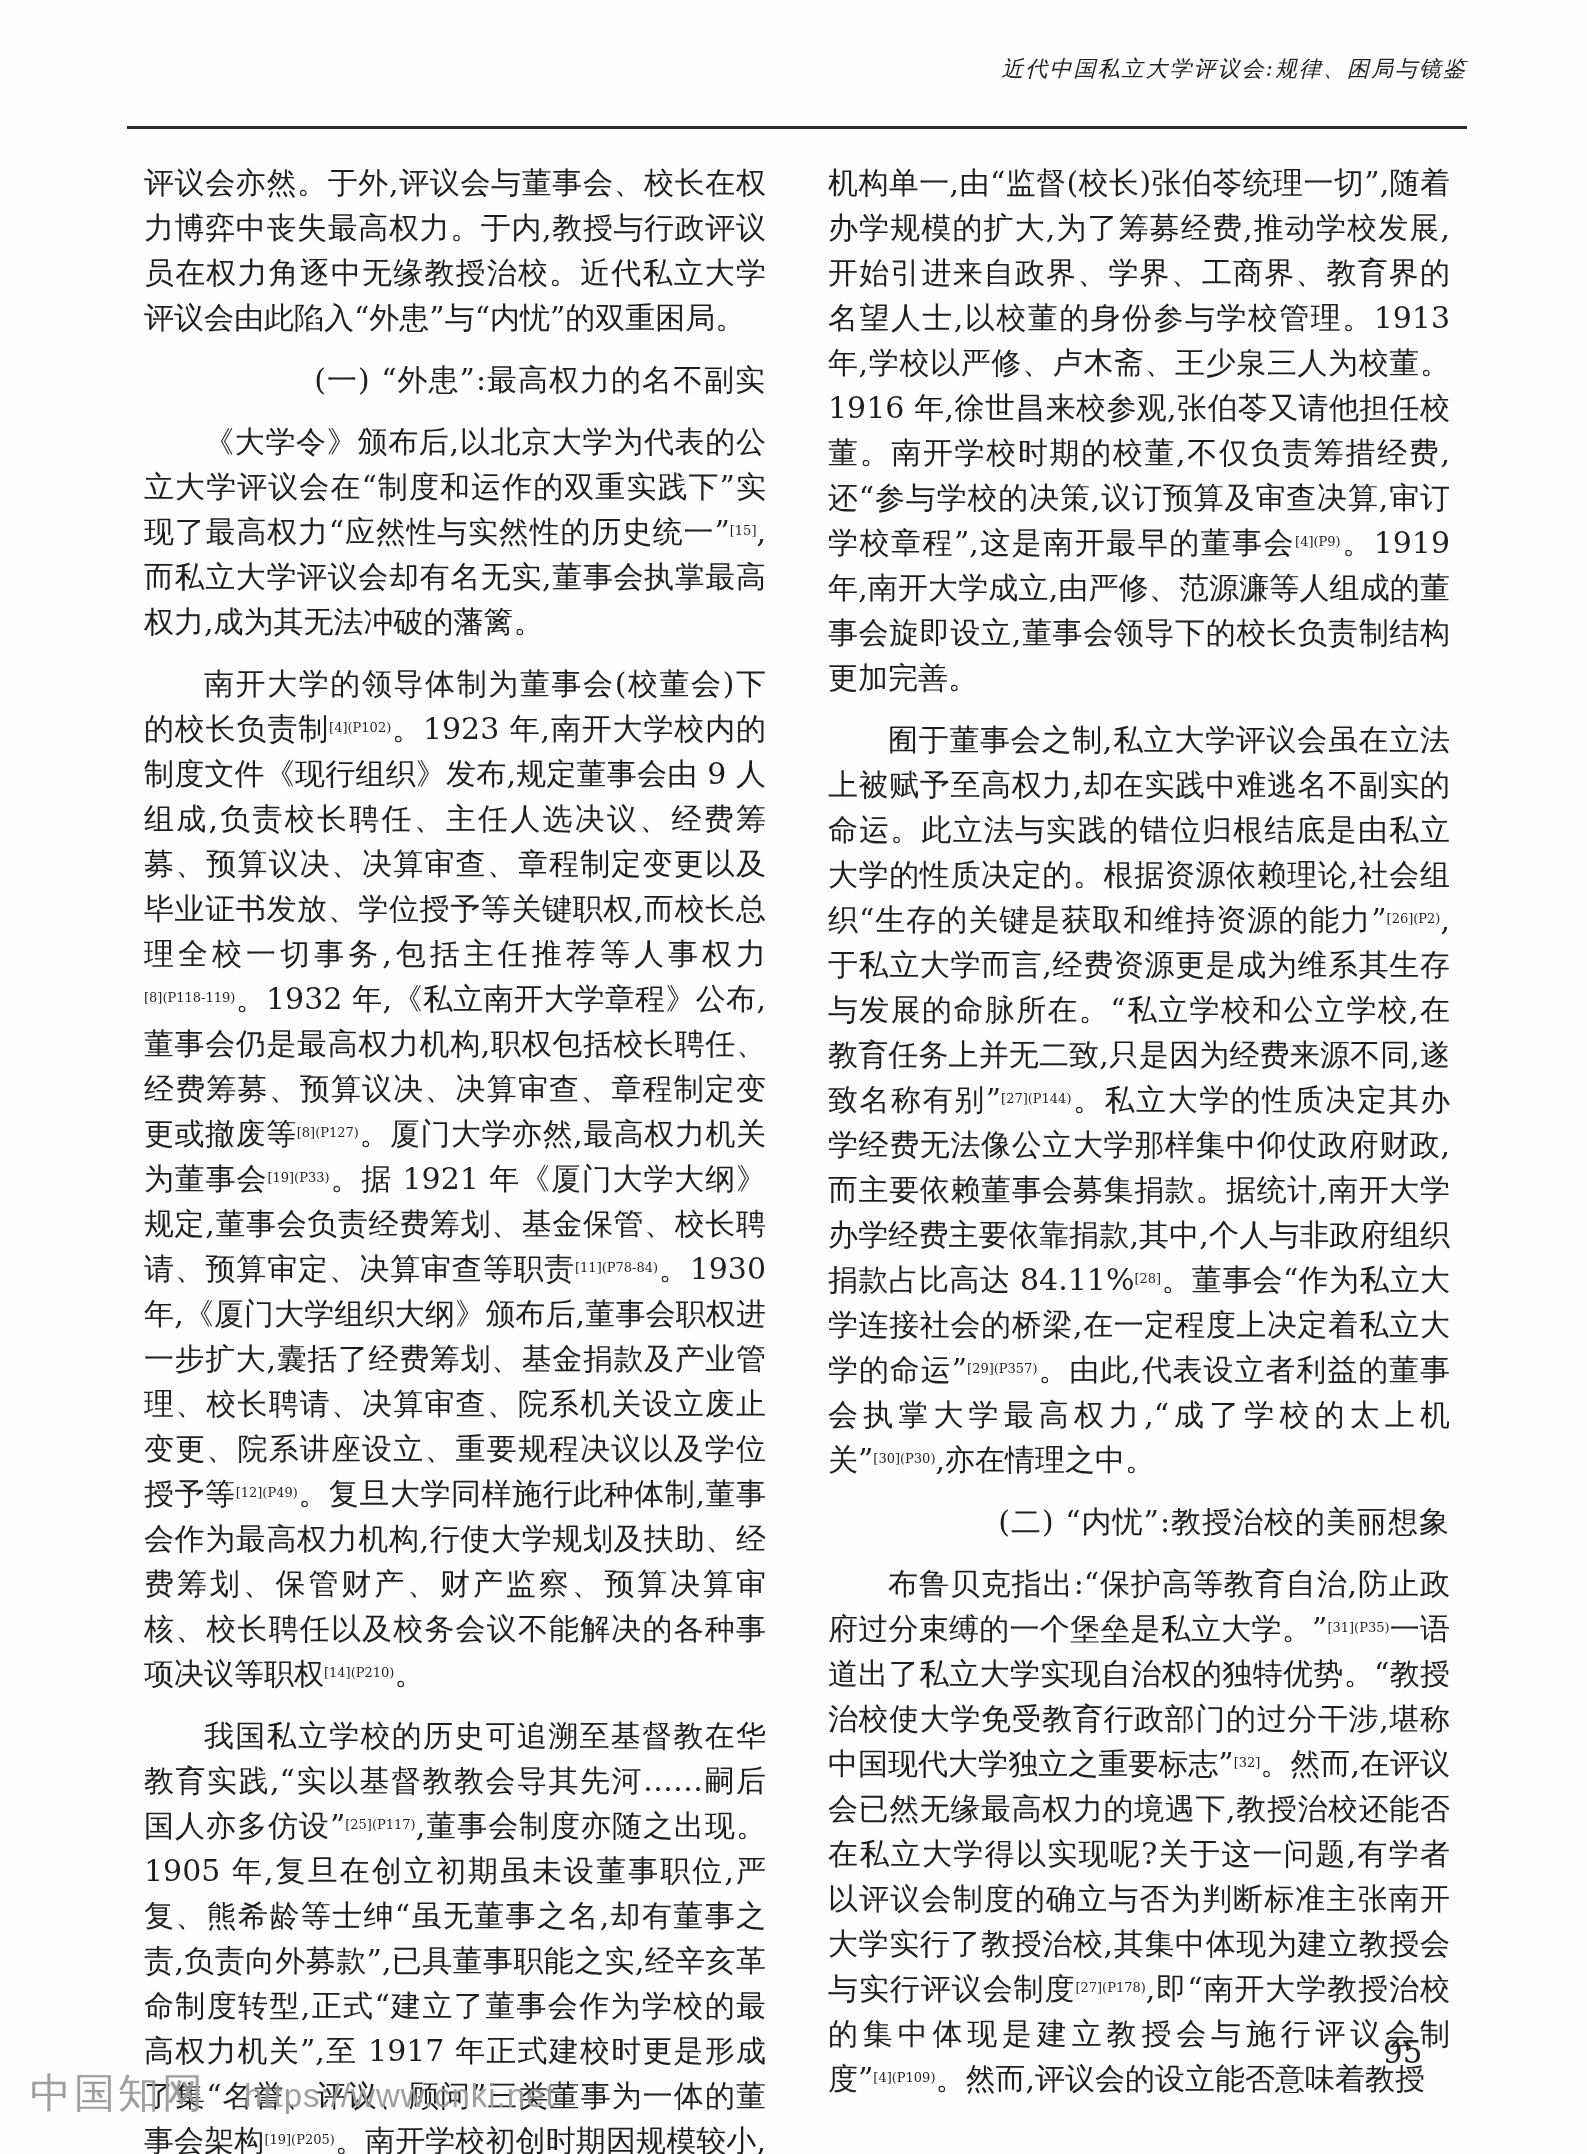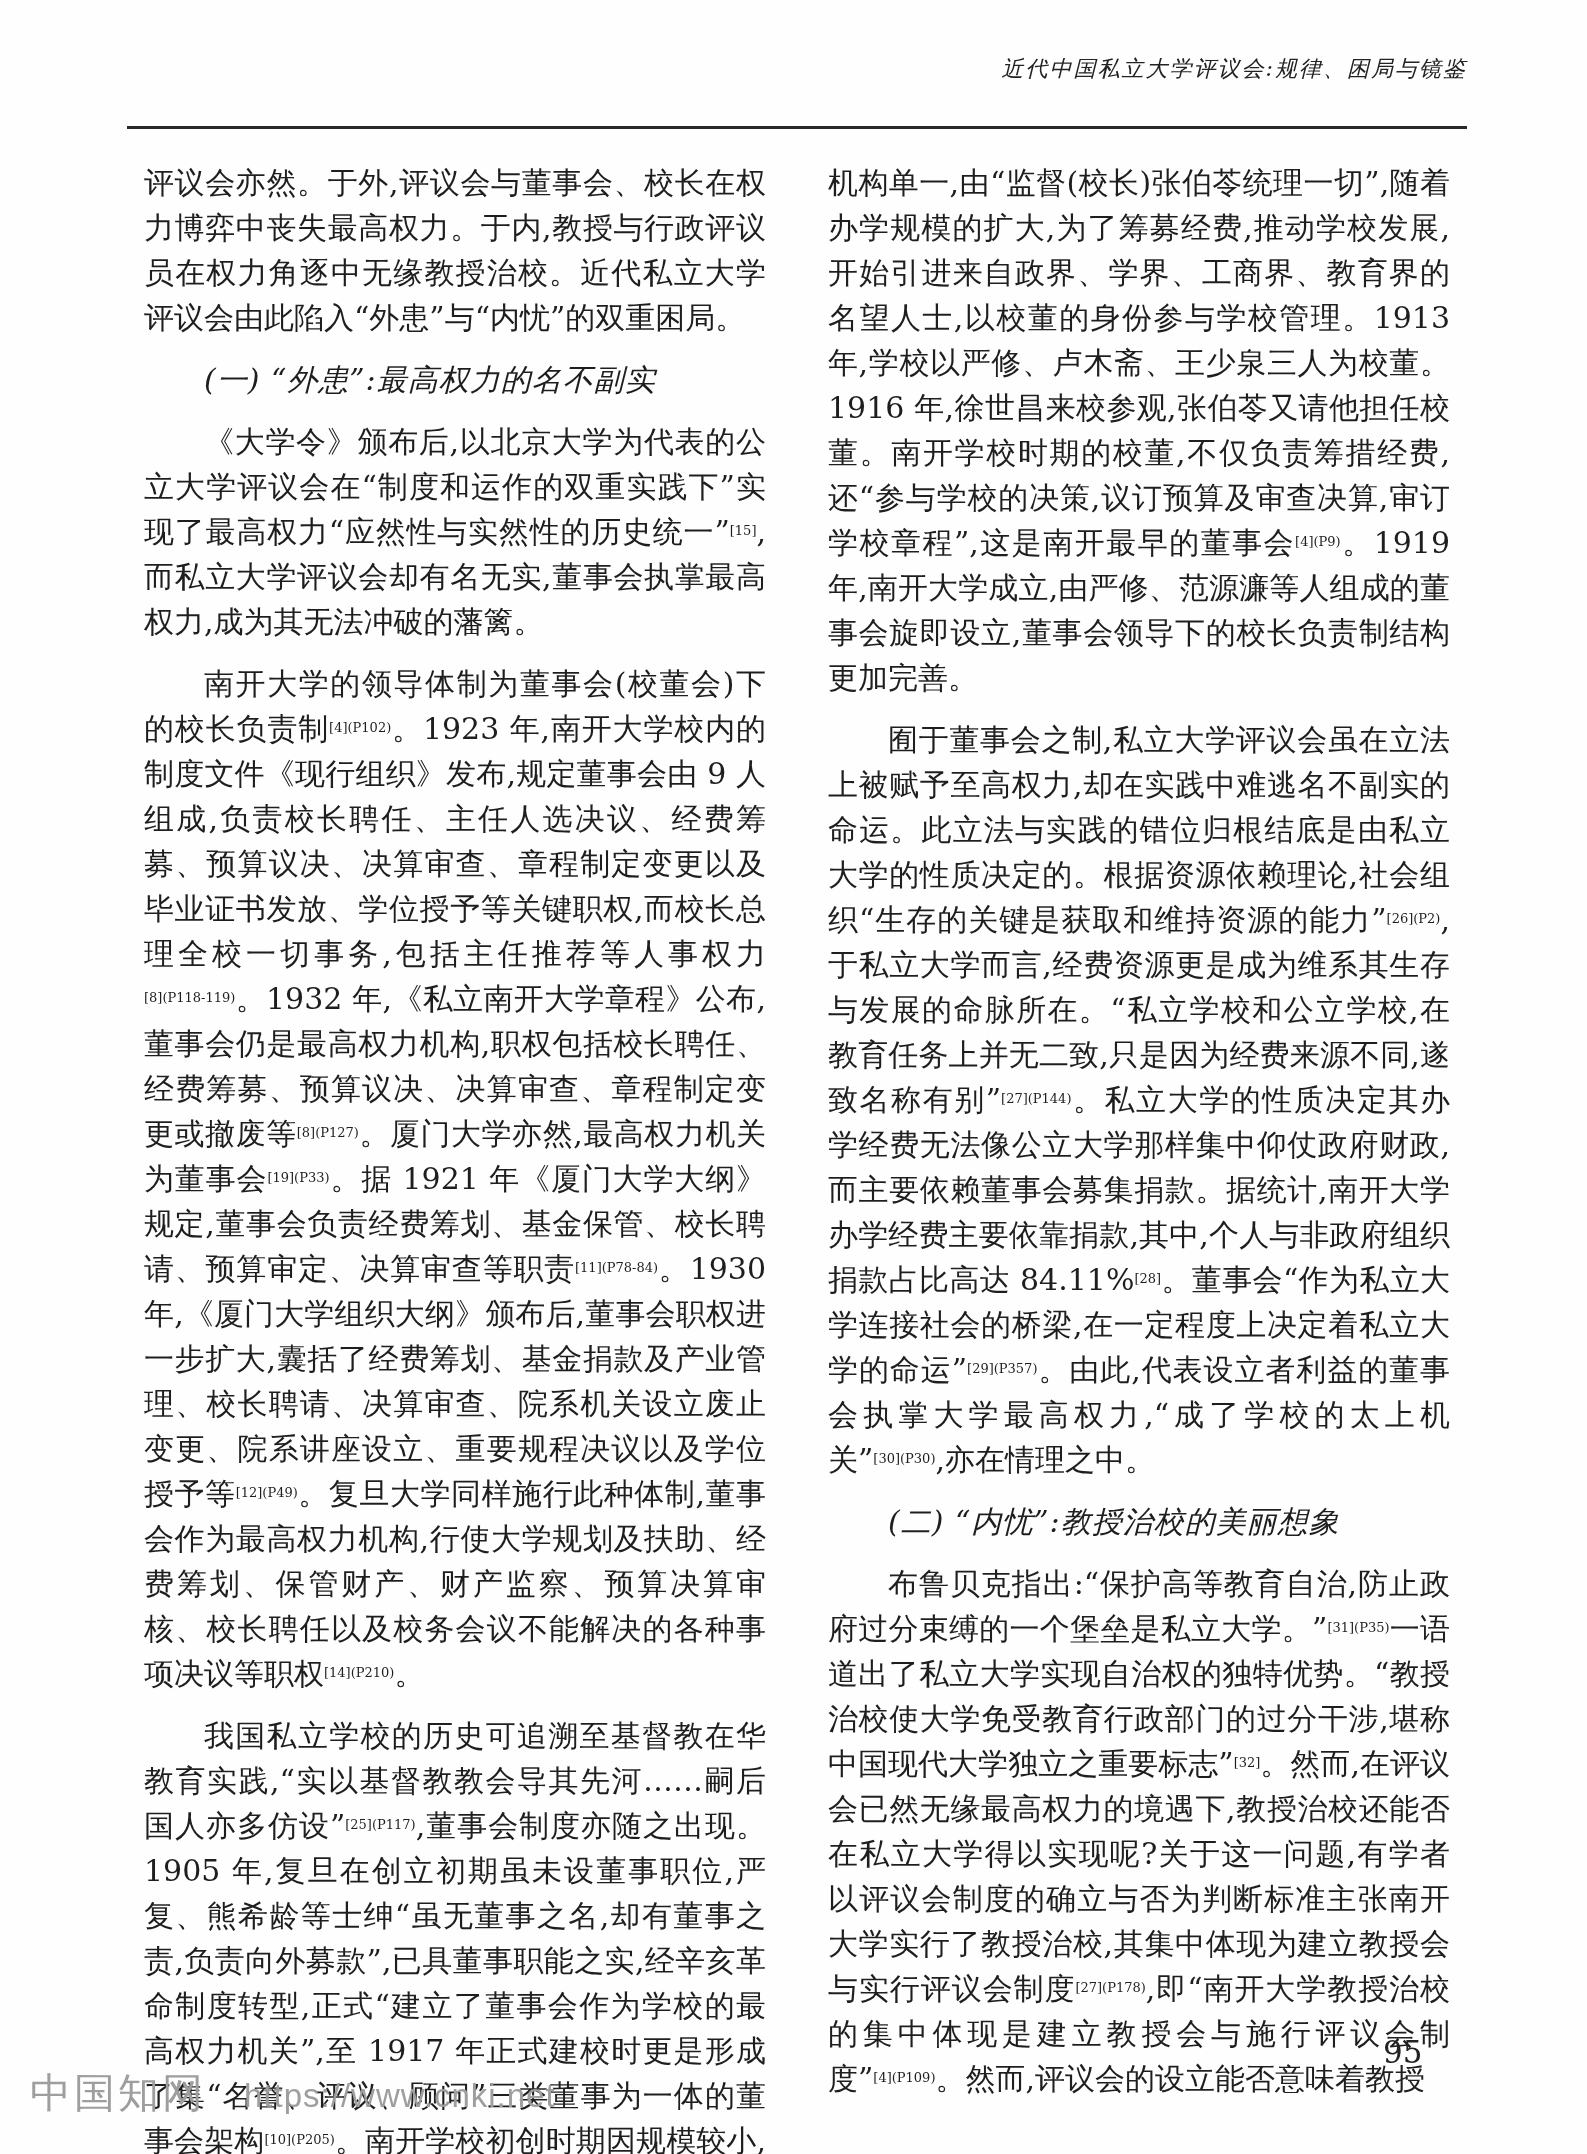--- a/index.html
+++ b/index.html
@@ -10,21 +10,21 @@
   }
   .running-title{
     position:absolute;top:54px;left:127px;width:1340px;text-align:right;
     font-size:22px;letter-spacing:2px;font-style:italic;color:#222;
   }
   .header-rule{position:absolute;top:126px;left:127px;width:1340px;height:3px;background:#2a2a2a;}
   .content{position:absolute;top:143px;left:127px;width:1340px;display:flex;gap:28px;}
   .column{width:656px;font-size:30px;line-height:45px;}
   .para{text-align:justify;text-justify:inter-ideograph;margin:17px;}
   .para.indent{text-indent:2em;}
-  .para.heading{font-style:italic;text-align:left;letter-spacing:1px;}
+  .para.heading{text-align:right;letter-spacing:1px;}
   sup.ref{font-size:13px;line-height:0;vertical-align:7px;letter-spacing:0;white-space:nowrap;}
   .pagenum{position:absolute;top:2034px;left:1383px;font-size:31px;color:#222;}
   .footer{
     position:absolute;top:2066px;left:30px;color:#9e9e9e;
     display:flex;gap:38px;align-items:baseline;
   }
   .footer .site-name{font-size:41px;letter-spacing:3px;}
   .footer .site-url{font-family:"Liberation Sans","DejaVu Sans",sans-serif;font-size:33px;letter-spacing:1px;}
 </style>
 </head>
@@ -33,21 +33,21 @@
 <div class="page">
   <div class="running-title">近代中国私立大学评议会:规律、困局与镜鉴</div>
   <div class="header-rule"></div>
 
   <div class="content">
     <div class="column" id="col-left">
         <div class="para body">评议会亦然。于外,评议会与董事会、校长在权力博弈中丧失最高权力。于内,教授与行政评议员在权力角逐中无缘教授治校。近代私立大学评议会由此陷入“外患”与“内忧”的双重困局。</div>
         <div class="para heading indent">(一) “外患”:最高权力的名不副实</div>
         <div class="para body indent">《大学令》颁布后,以北京大学为代表的公立大学评议会在“制度和运作的双重实践下”实现了最高权力“应然性与实然性的历史统一”<sup class="ref">[15]</sup>,而私立大学评议会却有名无实,董事会执掌最高权力,成为其无法冲破的藩篱。</div>
         <div class="para body indent">南开大学的领导体制为董事会(校董会)下的校长负责制<sup class="ref">[4](P102)</sup>。1923 年,南开大学校内的制度文件《现行组织》发布,规定董事会由 9 人组成,负责校长聘任、主任人选决议、经费筹募、预算议决、决算审查、章程制定变更以及毕业证书发放、学位授予等关键职权,而校长总理全校一切事务,包括主任推荐等人事权力<sup class="ref">[8](P118-119)</sup>。1932 年,《私立南开大学章程》公布,董事会仍是最高权力机构,职权包括校长聘任、经费筹募、预算议决、决算审查、章程制定变更或撤废等<sup class="ref">[8](P127)</sup>。厦门大学亦然,最高权力机关为董事会<sup class="ref">[19](P33)</sup>。据 1921 年《厦门大学大纲》规定,董事会负责经费筹划、基金保管、校长聘请、预算审定、决算审查等职责<sup class="ref">[11](P78-84)</sup>。1930 年,《厦门大学组织大纲》颁布后,董事会职权进一步扩大,囊括了经费筹划、基金捐款及产业管理、校长聘请、决算审查、院系机关设立废止变更、院系讲座设立、重要规程决议以及学位授予等<sup class="ref">[12](P49)</sup>。复旦大学同样施行此种体制,董事会作为最高权力机构,行使大学规划及扶助、经费筹划、保管财产、财产监察、预算决算审核、校长聘任以及校务会议不能解决的各种事项决议等职权<sup class="ref">[14](P210)</sup>。</div>
-        <div class="para body indent">我国私立学校的历史可追溯至基督教在华教育实践,“实以基督教教会导其先河……嗣后国人亦多仿设”<sup class="ref">[25](P117)</sup>,董事会制度亦随之出现。1905 年,复旦在创立初期虽未设董事职位,严复、熊希龄等士绅“虽无董事之名,却有董事之责,负责向外募款”,已具董事职能之实,经辛亥革命制度转型,正式“建立了董事会作为学校的最高权力机关”,至 1917 年正式建校时更是形成了集“名誉、评议、顾问”三类董事为一体的董事会架构<sup class="ref">[10](P205)</sup>。南开学校初创时期因规模较小,组织</div>
+        <div class="para body indent">我国私立学校的历史可追溯至基督教在华教育实践,“实以基督教教会导其先河……嗣后国人亦多仿设”<sup class="ref">[25](P117)</sup>,董事会制度亦随之出现。1905 年,复旦在创立初期虽未设董事职位,严复、熊希龄等士绅“虽无董事之名,却有董事之责,负责向外募款”,已具董事职能之实,经辛亥革命制度转型,正式“建立了董事会作为学校的最高权力机关”,至 1917 年正式建校时更是形成了集“名誉、评议、顾问”三类董事为一体的董事会架构<sup class="ref">[19](P205)</sup>。南开学校初创时期因规模较小,组织</div>
       </div>
     <div class="column" id="col-right">
         <div class="para body">机构单一,由“监督(校长)张伯苓统理一切”,随着办学规模的扩大,为了筹募经费,推动学校发展,开始引进来自政界、学界、工商界、教育界的名望人士,以校董的身份参与学校管理。1913 年,学校以严修、卢木斋、王少泉三人为校董。1916 年,徐世昌来校参观,张伯苓又请他担任校董。南开学校时期的校董,不仅负责筹措经费,还“参与学校的决策,议订预算及审查决算,审订学校章程”,这是南开最早的董事会<sup class="ref">[4](P9)</sup>。1919 年,南开大学成立,由严修、范源濂等人组成的董事会旋即设立,董事会领导下的校长负责制结构更加完善。</div>
         <div class="para body indent">囿于董事会之制,私立大学评议会虽在立法上被赋予至高权力,却在实践中难逃名不副实的命运。此立法与实践的错位归根结底是由私立大学的性质决定的。根据资源依赖理论,社会组织“生存的关键是获取和维持资源的能力”<sup class="ref">[26](P2)</sup>,于私立大学而言,经费资源更是成为维系其生存与发展的命脉所在。“私立学校和公立学校,在教育任务上并无二致,只是因为经费来源不同,遂致名称有别”<sup class="ref">[27](P144)</sup>。私立大学的性质决定其办学经费无法像公立大学那样集中仰仗政府财政,而主要依赖董事会募集捐款。据统计,南开大学办学经费主要依靠捐款,其中,个人与非政府组织捐款占比高达 84.11%<sup class="ref">[28]</sup>。董事会“作为私立大学连接社会的桥梁,在一定程度上决定着私立大学的命运”<sup class="ref">[29](P357)</sup>。由此,代表设立者利益的董事会执掌大学最高权力,“成了学校的太上机关”<sup class="ref">[30](P30)</sup>,亦在情理之中。</div>
         <div class="para heading indent">(二) “内忧”:教授治校的美丽想象</div>
         <div class="para body indent">布鲁贝克指出:“保护高等教育自治,防止政府过分束缚的一个堡垒是私立大学。”<sup class="ref">[31](P35)</sup>一语道出了私立大学实现自治权的独特优势。“教授治校使大学免受教育行政部门的过分干涉,堪称中国现代大学独立之重要标志”<sup class="ref">[32]</sup>。然而,在评议会已然无缘最高权力的境遇下,教授治校还能否在私立大学得以实现呢?关于这一问题,有学者以评议会制度的确立与否为判断标准主张南开大学实行了教授治校,其集中体现为建立教授会与实行评议会制度<sup class="ref">[27](P178)</sup>,即“南开大学教授治校的集中体现是建立教授会与施行评议会制度”<sup class="ref">[4](P109)</sup>。然而,评议会的设立能否意味着教授</div>
       </div>
   </div>
 
   <div class="pagenum">95</div>

